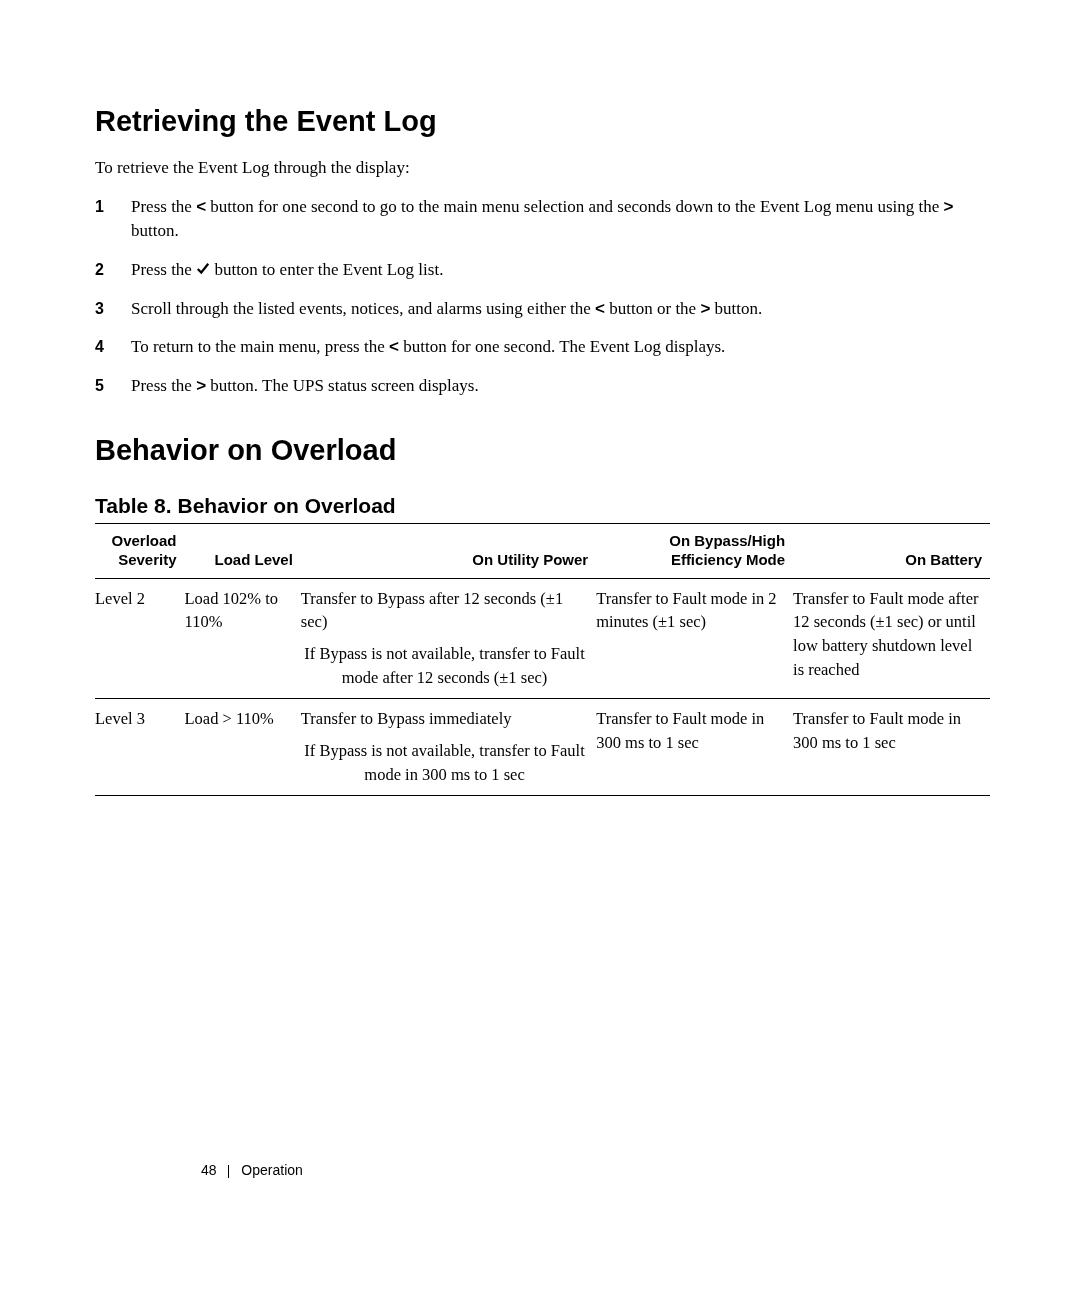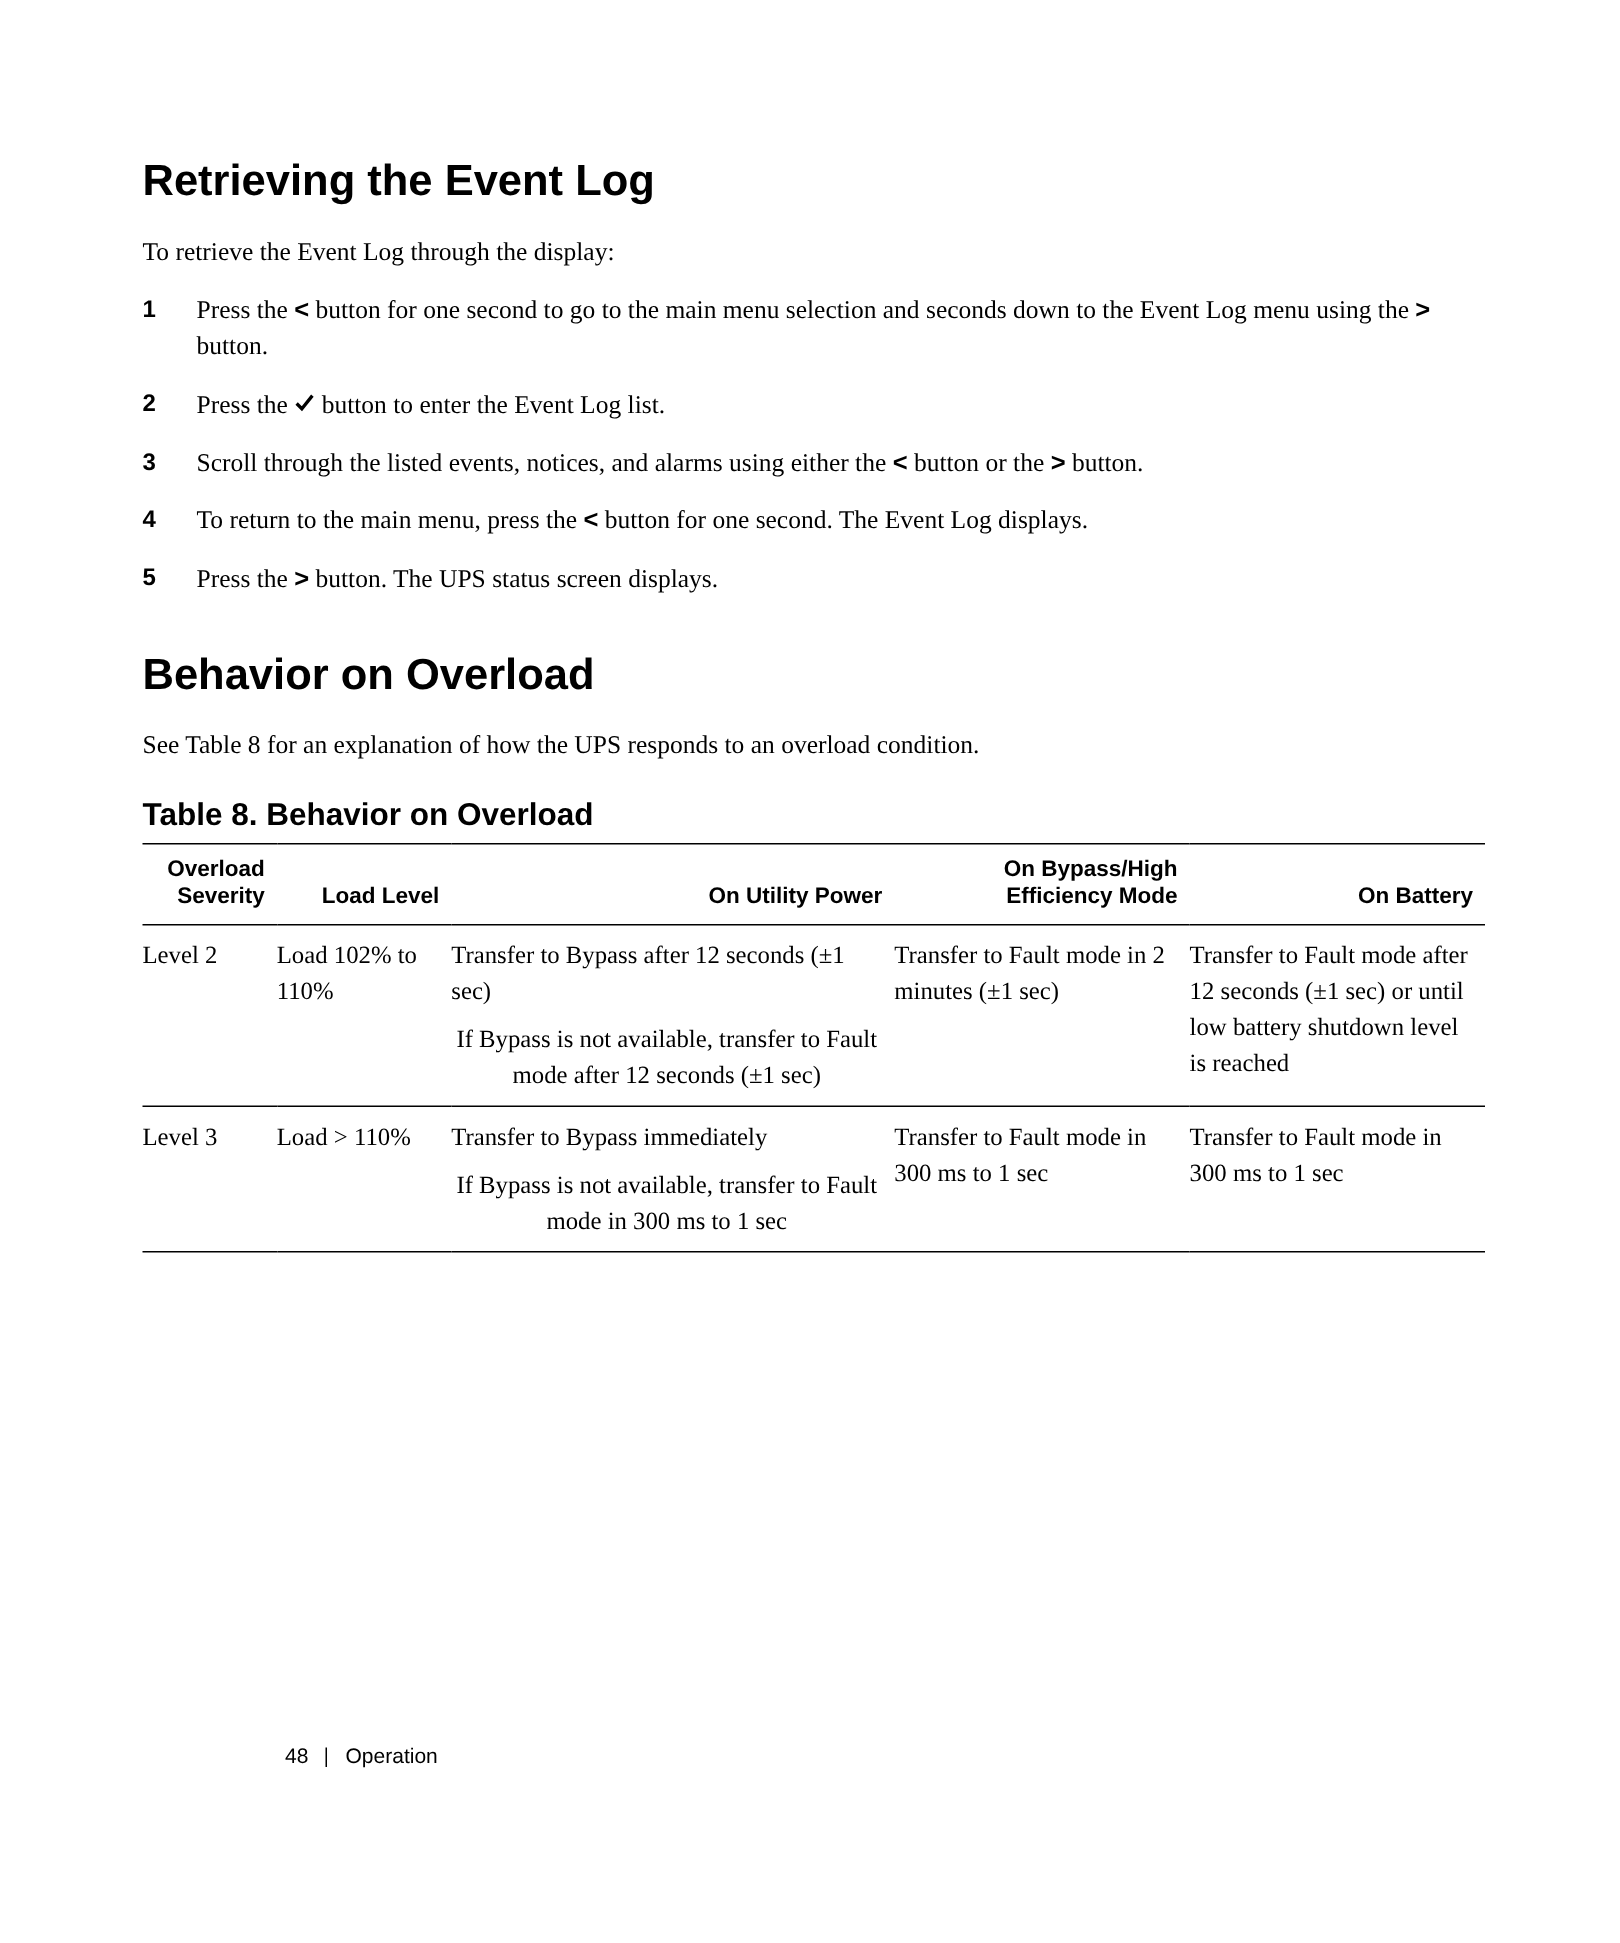--- a/index.html
+++ b/index.html
@@ -70,21 +70,21 @@
     }
     tr.last td {
       border-bottom: 1.5px solid #000;
     }
     td .sub {
       margin-top: 8px;
       text-align: center;
     }
     .footer {
       position: absolute;
-      left: 95px;
+      left: 106px;
       bottom: 55px;
       font-family: Arial, Helvetica, sans-serif;
       font-size: 14px;
     }
     .footer .divider {
       display: inline-block;
       margin: 0 8px;
       border-left: 1px solid #000;
       height: 13px;
       vertical-align: middle;
@@ -135,21 +135,20 @@
     <span>To return to the main menu, press the </span><span class="glyph">&lt;</span><span> button for one second. The Event Log displays.</span>
   </li>
   <li>
     <span class="num">5</span>
     <span>Press the </span><span class="glyph">&gt;</span><span> button. The UPS status screen displays.</span>
   </li>
 </ol>
 
 <h1>Behavior on Overload</h1>
 
-<p>See Table 8 for an explanation of how the UPS responds to an overload condition.</p>
 
 <div class="table-caption">Table 8. Behavior on Overload</div>
 
 <table>
   <colgroup>
     <col class="col1">
         <col class="col2">
         <col class="col3">
         <col class="col4">
         <col class="col5">

